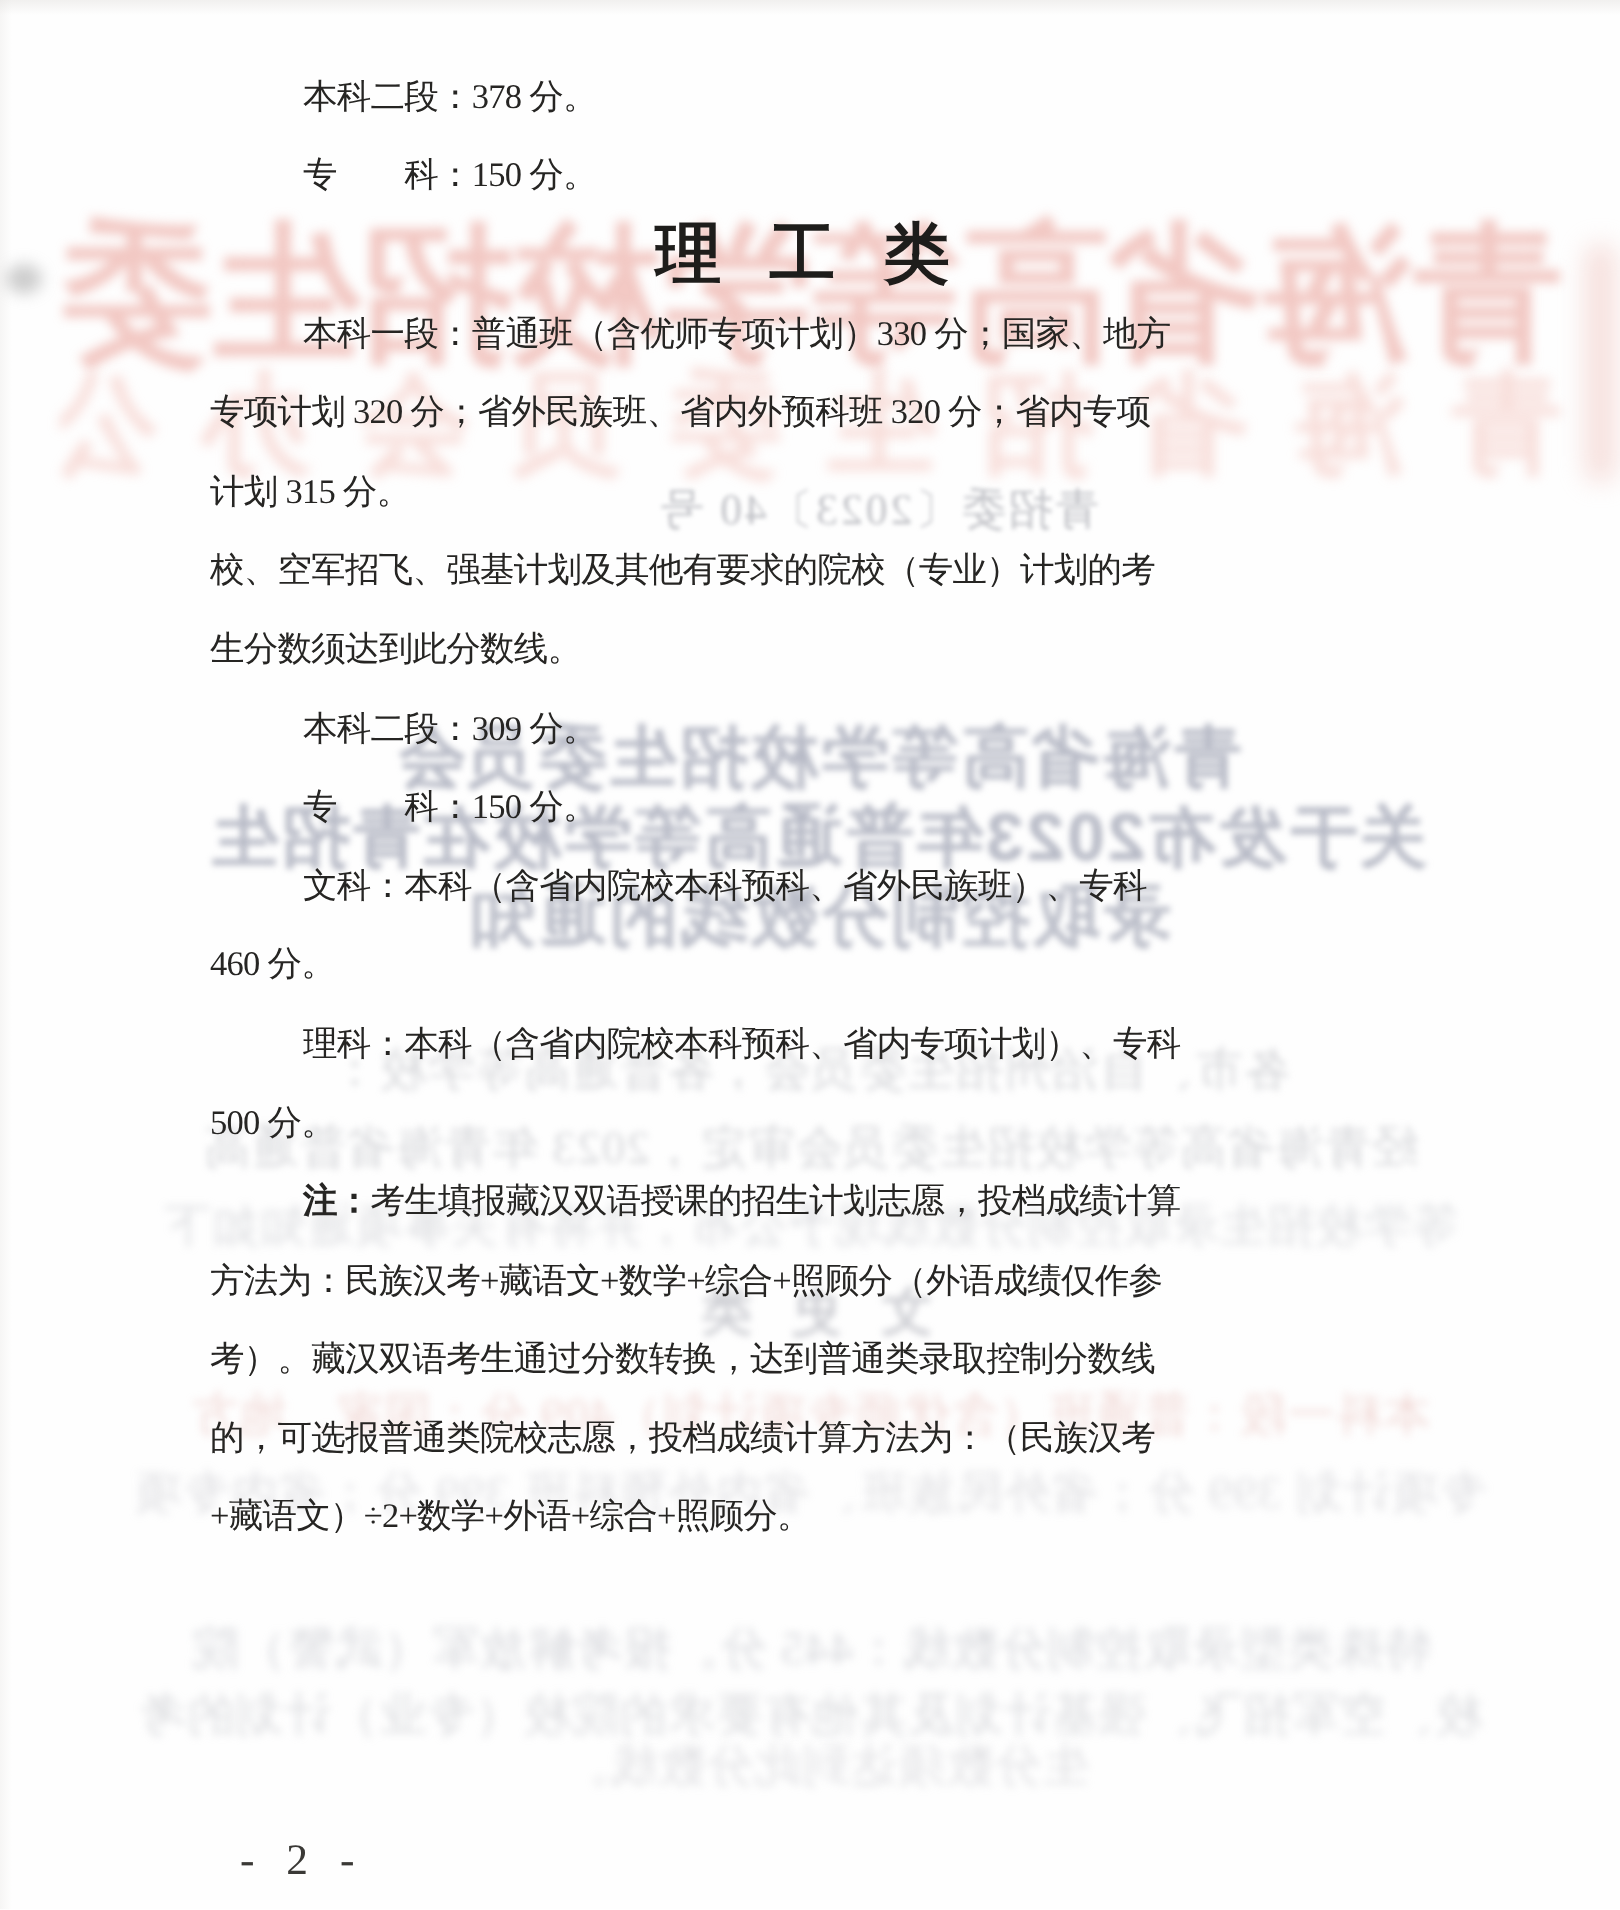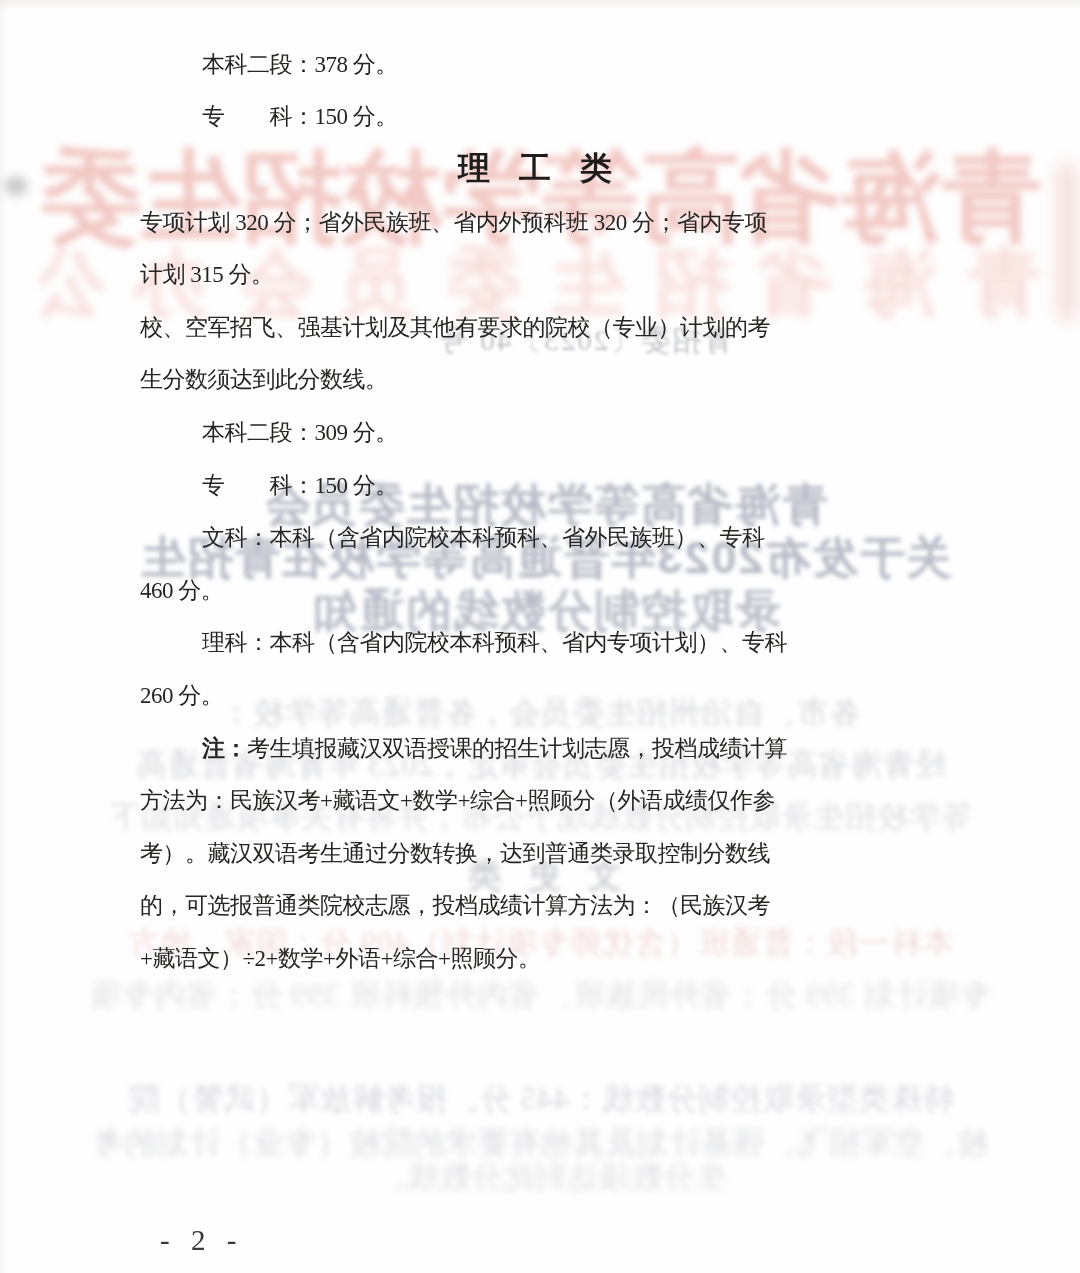--- a/index.html
+++ b/index.html
@@ -29,21 +29,21 @@
     color:#262523;
   }
   .line{
     height:52.6px;display:flex;align-items:center;
     font-size:23px;letter-spacing:-0.5px;white-space:nowrap;
   }
   .line.indent{padding-left:62px;}
   .line.heading{
     justify-content:center;padding-left:0;
     font-family:"Liberation Sans","DejaVu Sans",sans-serif;
-    font-weight:bold;font-size:32px;letter-spacing:10px;color:#1e1d1b;
+    font-weight:bold;font-size:44px;letter-spacing:10px;color:#1e1d1b;
   }
   .line .bold{font-weight:bold;}
   .page-num{
     position:absolute;left:160px;top:1224px;z-index:2;
     font-size:29px;letter-spacing:7px;color:#3a3936;
   }
   
   .smudge{position:absolute;z-index:1;border-radius:50%;}
   .s1{left:4px;top:176px;width:24px;height:20px;background:#9d9d9d;filter:blur(5px);opacity:.5;}
   .s2{left:1056px;top:162px;width:22px;height:160px;background:#f0c6c0;filter:blur(8px);opacity:.5;border-radius:10px;}
@@ -68,30 +68,31 @@
       <div class="bleed bserif" style="top: 1082px; left: 0px; width: 1080px; font-size: 31px; color: rgba(168, 170, 178, 0.42); letter-spacing: 1px; font-weight: normal; filter: blur(2.8px);">特殊类型录取控制分数线：445 分。报考解放军（武警）院</div>
       <div class="bleed bserif" style="top: 1126px; left: 0px; width: 1080px; font-size: 31px; color: rgba(168, 170, 178, 0.4); letter-spacing: 1px; font-weight: normal; filter: blur(3px);">校、空军招飞、强基计划及其他有要求的院校（专业）计划的考</div>
       <div class="bleed bserif" style="top: 1160px; left: 200px; width: 700px; font-size: 31px; color: rgba(168, 170, 178, 0.35); letter-spacing: 1px; font-weight: normal; filter: blur(3px);">生分数须达到此分数线。</div>
     </div>
   <div class="smudge s1"></div>
   <div class="smudge s2"></div>
   <div class="doc">
       <div class="line body indent">本科二段：378 分。</div>
       <div class="line body indent">专　　科：150 分。</div>
       <div class="line heading">理 工 类</div>
+      <div class="line body indent">本科一段：普通班（含优师专项计划）330 分；国家、地方</div>
       <div class="line body">专项计划 320 分；省外民族班、省内外预科班 320 分；省内专项</div>
       <div class="line body">计划 315 分。</div>
       <div class="line body">校、空军招飞、强基计划及其他有要求的院校（专业）计划的考</div>
       <div class="line body">生分数须达到此分数线。</div>
       <div class="line body indent">本科二段：309 分。</div>
       <div class="line body indent">专　　科：150 分。</div>
       <div class="line body indent">文科：本科（含省内院校本科预科、省外民族班）、专科</div>
       <div class="line body">460 分。</div>
       <div class="line body indent">理科：本科（含省内院校本科预科、省内专项计划）、专科</div>
-      <div class="line body">260 分。</div>
+      <div class="line body">500 分。</div>
       <div class="line body indent"><span class="bold">注：</span>考生填报藏汉双语授课的招生计划志愿，投档成绩计算</div>
       <div class="line body">方法为：民族汉考+藏语文+数学+综合+照顾分（外语成绩仅作参</div>
       <div class="line body">考）。藏汉双语考生通过分数转换，达到普通类录取控制分数线</div>
       <div class="line body">的，可选报普通类院校志愿，投档成绩计算方法为：（民族汉考</div>
       <div class="line body">+藏语文）÷2+数学+外语+综合+照顾分。</div>
     </div>
   <div class="page-num">- 2 -</div>
 </div>
 
 </body></html>

